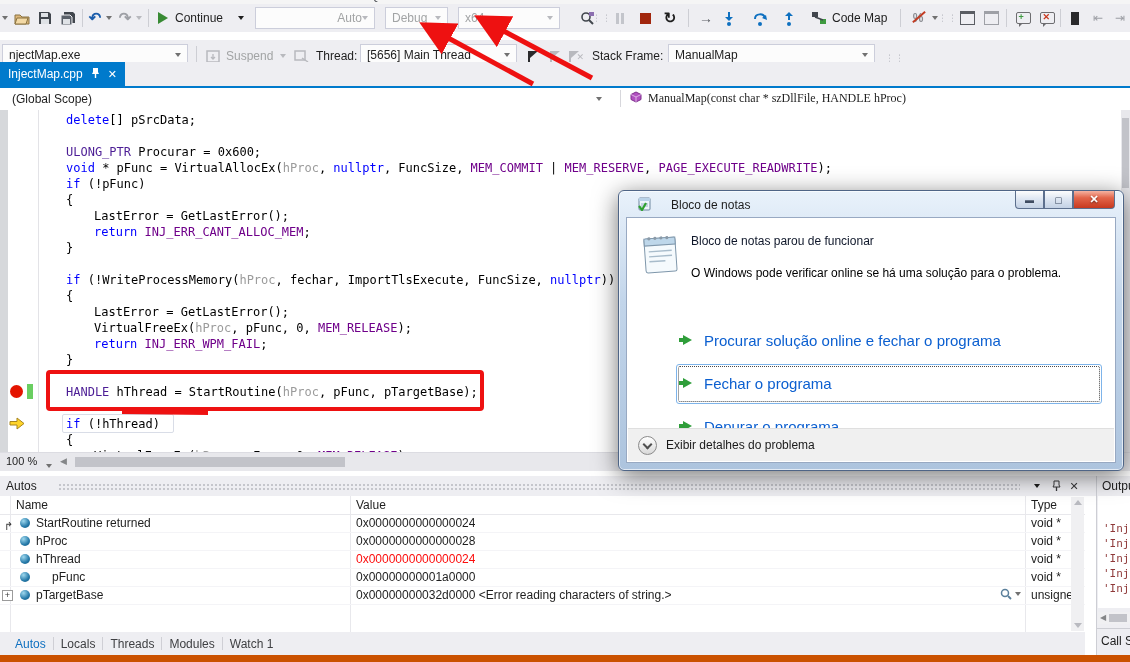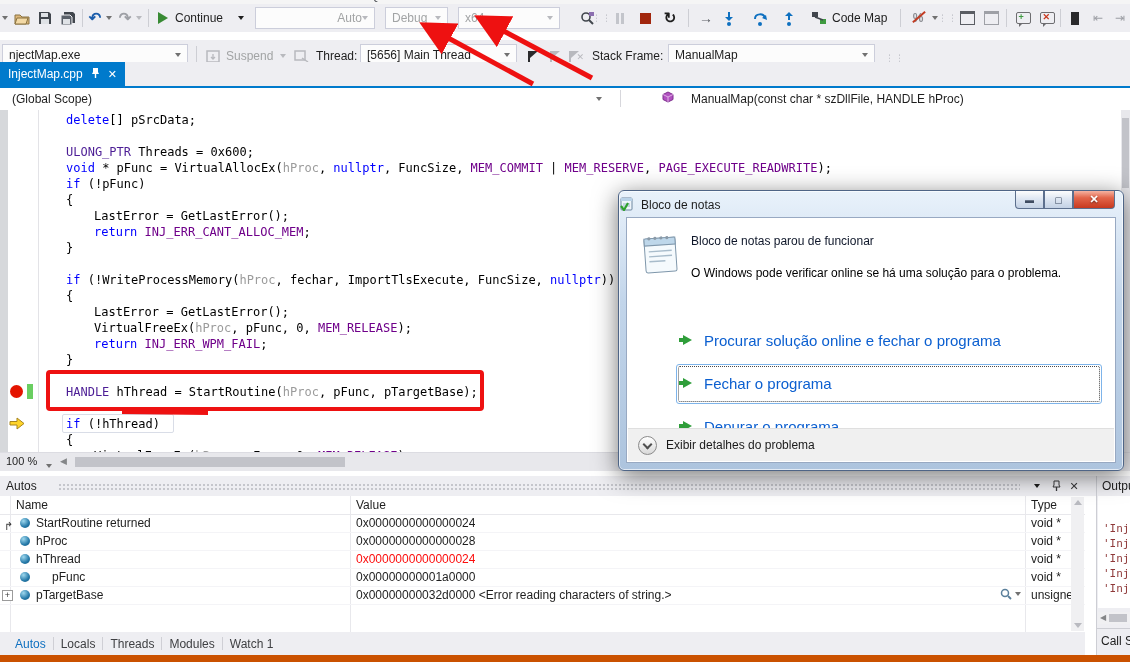--- a/index.html
+++ b/index.html
@@ -103,21 +103,21 @@
   .outpanel{left:1096px;top:476px;width:34px;height:179px;background:#eeeef2;border-left:1px solid #cdced4;}
   .outbody{position:absolute;left:1px;top:20px;width:33px;height:112px;background:#fff;}
   .outline-txt{position:absolute;left:5px;font-family:"DejaVu Sans Mono",monospace;font-size:11px;color:#8f3a3a;white-space:nowrap;}
   .outscroll{position:absolute;left:1px;top:136px;width:33px;height:12px;background:#f0f0f2;}
 
   
   .dialog{left:618px;top:190px;width:504px;height:279px;z-index:50;
     border-radius:6px;border:1px solid #4f6586;
     background:linear-gradient(#e9f2fb,#c2d5ea 40%,#adc4de);
     box-shadow:0 5px 24px rgba(0,0,0,.55), inset 0 0 0 1px rgba(255,255,255,.65);}
-  .dlg-title{position:absolute;left:0;top:5px;display:flex;align-items:center;gap:7px;color:#1c1c1c;}
+  .dlg-title{position:absolute;left:18px;top:5px;display:flex;align-items:center;gap:19px;color:#1c1c1c;}
   .capbtns{position:absolute;right:8px;top:0;display:flex;}
   .cap{width:29px;height:18px;border:1px solid #5c6f8d;border-top:none;box-sizing:border-box;
        display:flex;align-items:center;justify-content:center;
        background:linear-gradient(#fdfdfd,#dfe7f2 45%,#c3d1e4);color:#3f4c61;font-size:9px;}
   .cap.first{border-radius:0 0 0 4px;}
   .cap.close{width:42px;border-radius:0 0 4px 0;color:#fff;font-weight:bold;font-size:11px;
        background:linear-gradient(#f5b3a1,#e2654a 40%,#c8391f);text-shadow:0 1px 2px rgba(0,0,0,.5);}
   .dlg-client{position:absolute;left:7px;top:26px;right:7px;bottom:7px;background:#fff;border:1px solid #98a9c2;}
   .dlg-heading{position:absolute;left:64px;top:16px;font-size:12px;color:#0f172a;}
   .dlg-body{position:absolute;left:64px;top:48px;font-size:12px;color:#000;}
@@ -371,38 +371,38 @@
     </div>
   </div>
   <div class="abs blueline"></div>
 
   <div class="abs crumb">
     <div class="half" style="left:12px;width:590px;">
       <span style="flex:1;">(Global Scope)</span>
         <span class="caret"></span>
     </div>
     <div style="position:absolute;left:620px;top:2px;width:1px;height:17px;background:#d7d7dc;"></div>
-    <div class="half" style="left:662px;gap:17px;">
+    <div class="half" style="left:630px;gap:6px;font-family:Liberation Serif, serif;">
       <span>
         <svg width="12" height="12">
             <path d="M6 1l5 2.5v5L6 11 1 8.5v-5z" fill="#b150c0" stroke="#7d2f8d"></path>
             <path d="M1 3.5l5 2.5 5-2.5M6 6v5" stroke="#e8c7ee" stroke-width=".8" fill="none"></path>
           </svg>
       </span>
       <span>ManualMap(const char * szDllFile, HANDLE hProc)</span>
     </div>
   </div>
 
   <div class="abs editor">
     <div class="gutterA"></div>
     <div class="guide"></div>
     <div id="code-lines">
         <div class="codeline" style="top: 2px; padding-left: 22px;"><span class="tk-kw">delete</span><span class="tk-pl">[] pSrcData;</span></div>
         <div class="codeline" style="top: 18px; padding-left: 22px;"></div>
-        <div class="codeline" style="top: 34px; padding-left: 22px;"><span class="tk-type">ULONG_PTR</span><span class="tk-pl"> Threads = 0x600;</span></div>
+        <div class="codeline" style="top: 34px; padding-left: 22px;"><span class="tk-type">ULONG_PTR</span><span class="tk-pl"> Procurar = 0x600;</span></div>
         <div class="codeline" style="top: 50px; padding-left: 22px;"><span class="tk-kw">void</span><span class="tk-pl"> * pFunc = VirtualAllocEx(</span><span class="tk-param">hProc</span><span class="tk-pl">, </span><span class="tk-kw">nullptr</span><span class="tk-pl">, FuncSize, </span><span class="tk-macro">MEM_COMMIT</span><span class="tk-pl"> | </span><span class="tk-macro">MEM_RESERVE</span><span class="tk-pl">, </span><span class="tk-macro">PAGE_EXECUTE_READWRITE</span><span class="tk-pl">);</span></div>
         <div class="codeline" style="top: 66px; padding-left: 22px;"><span class="tk-kw">if</span><span class="tk-pl"> (!pFunc)</span></div>
         <div class="codeline" style="top: 82px; padding-left: 22px;"><span class="tk-pl">{</span></div>
         <div class="codeline" style="top: 98px; padding-left: 50px;"><span class="tk-pl">LastError = GetLastError();</span></div>
         <div class="codeline" style="top: 114px; padding-left: 50px;"><span class="tk-kw">return</span><span class="tk-pl"> </span><span class="tk-macro">INJ_ERR_CANT_ALLOC_MEM</span><span class="tk-pl">;</span></div>
         <div class="codeline" style="top: 130px; padding-left: 22px;"><span class="tk-pl">}</span></div>
         <div class="codeline" style="top: 146px; padding-left: 22px;"></div>
         <div class="codeline" style="top: 162px; padding-left: 22px;"><span class="tk-kw">if</span><span class="tk-pl"> (!WriteProcessMemory(</span><span class="tk-param">hProc</span><span class="tk-pl">, fechar, ImportTlsExecute, FuncSize, </span><span class="tk-kw">nullptr</span><span class="tk-pl">))</span></div>
         <div class="codeline" style="top: 178px; padding-left: 22px;"><span class="tk-pl">{</span></div>
         <div class="codeline" style="top: 194px; padding-left: 50px;"><span class="tk-pl">LastError = GetLastError();</span></div>

